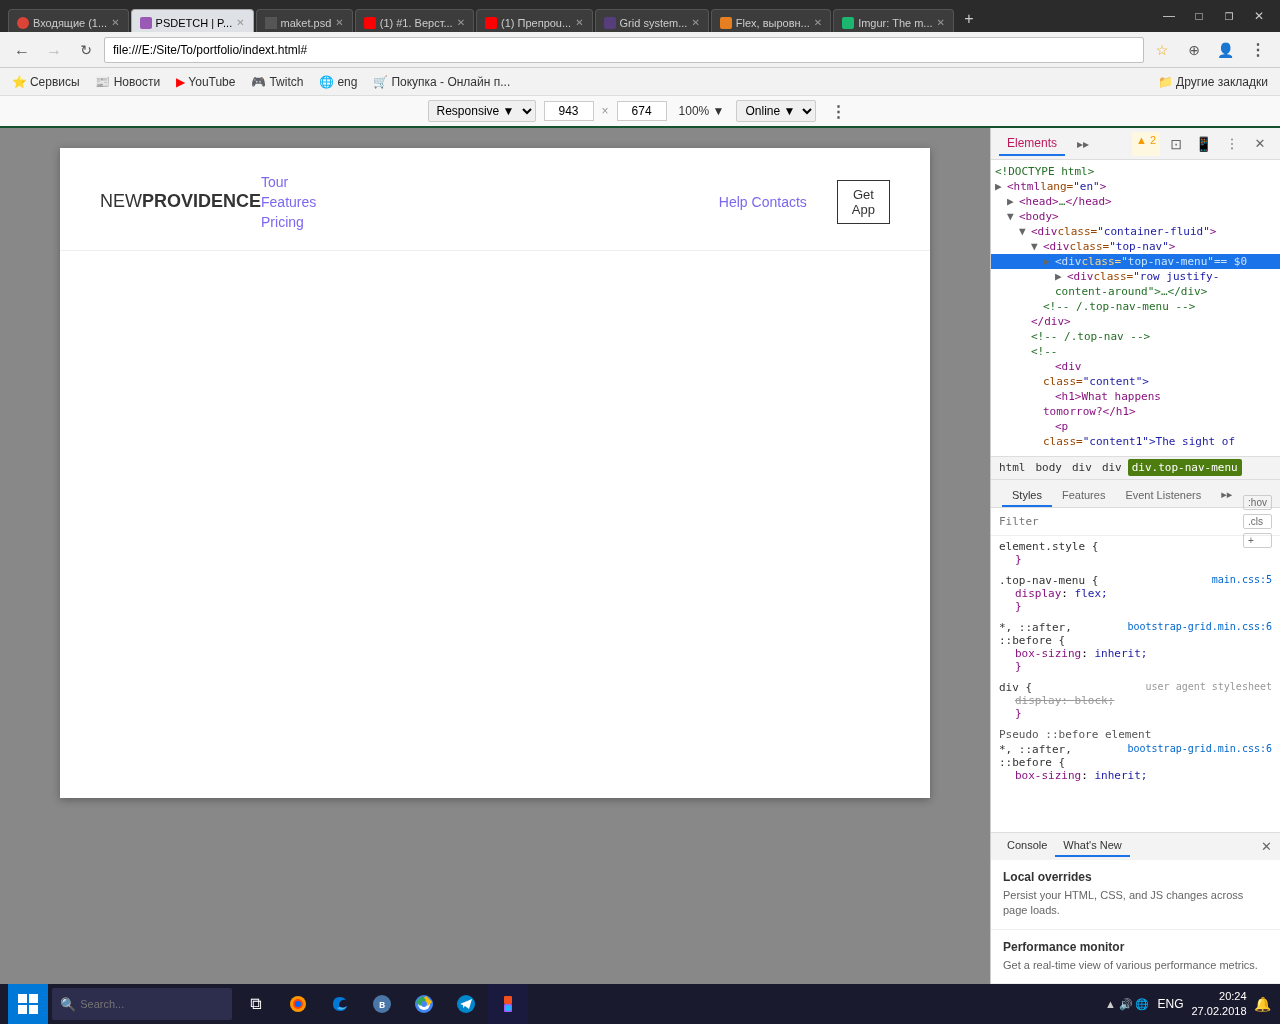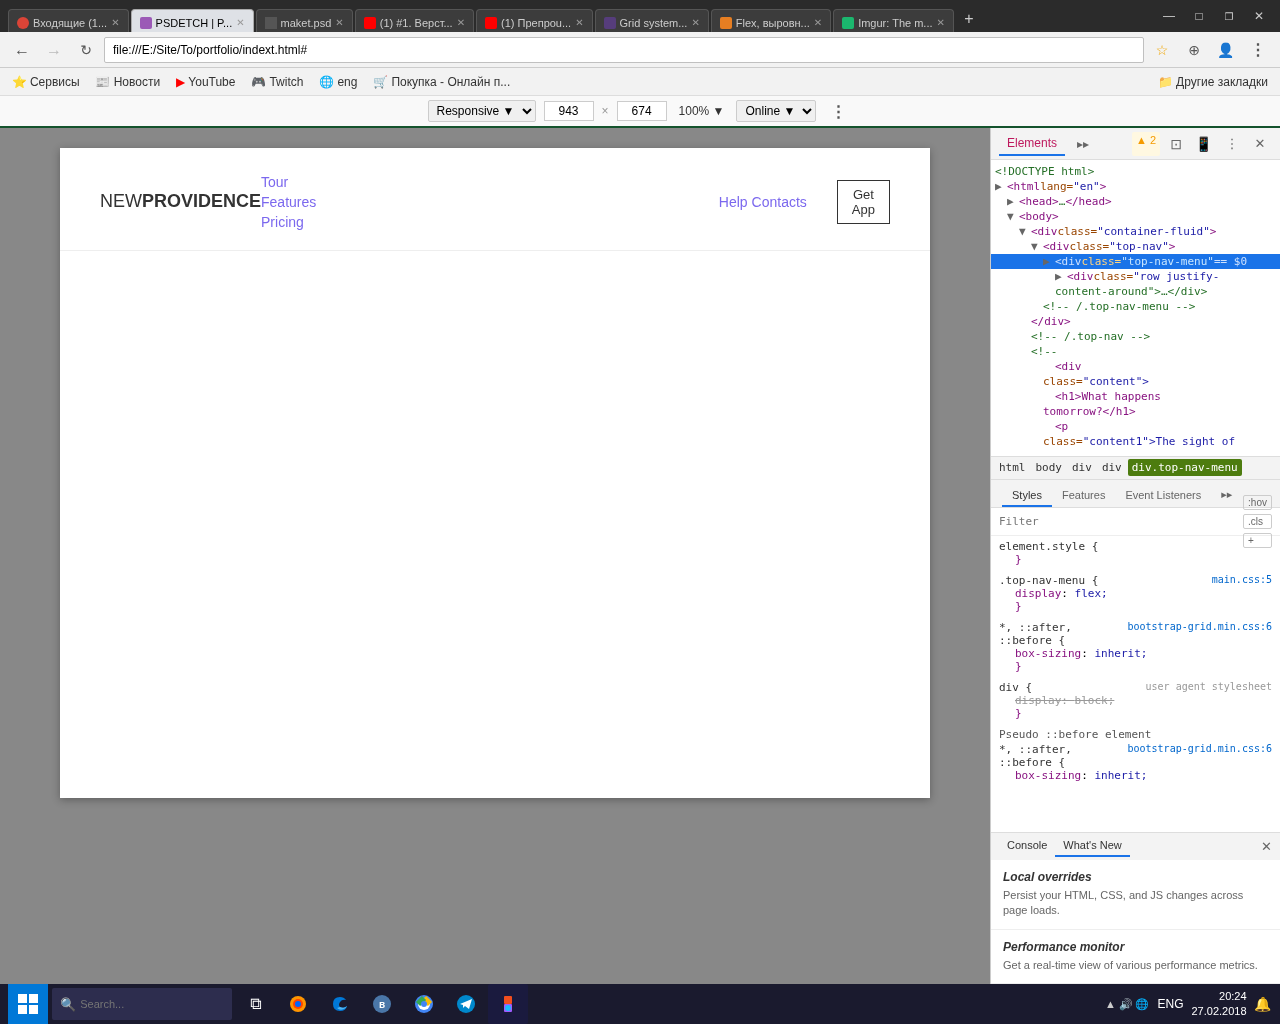--- a/index.html
+++ b/index.html
@@ -175,21 +175,21 @@
     .bottom-tab.active { border-bottom-color: #1a73e8; }
     .bottom-close { margin-left: auto; cursor: pointer; font-size: 13px; color: #666; }
 
     
     .highlights-panel {
       background: #1a73e8; padding: 8px 12px; font-size: 13px; color: white; flex-shrink: 0;
     }
     .highlights-title { font-weight: normal; }
 
     .local-override, .perf-monitor { padding: 10px 12px; border-bottom: 1px solid #eee; }
-    .section-title { font-size: 12px; font-weight: bold; color: #333; margin-bottom: 4px; font-style: italic; }
+    .section-title { font-size: 12px; font-weight: bold; color: #333; margin-bottom: 4px; }
     .section-desc { font-size: 11px; color: #666; line-height: 1.4; }
 
     
     ::-webkit-scrollbar { width: 6px; height: 6px; }
     ::-webkit-scrollbar-track { background: #f0f0f0; }
     ::-webkit-scrollbar-thumb { background: #bbb; border-radius: 3px; }
   </style>
 </head>
 <body>
 

